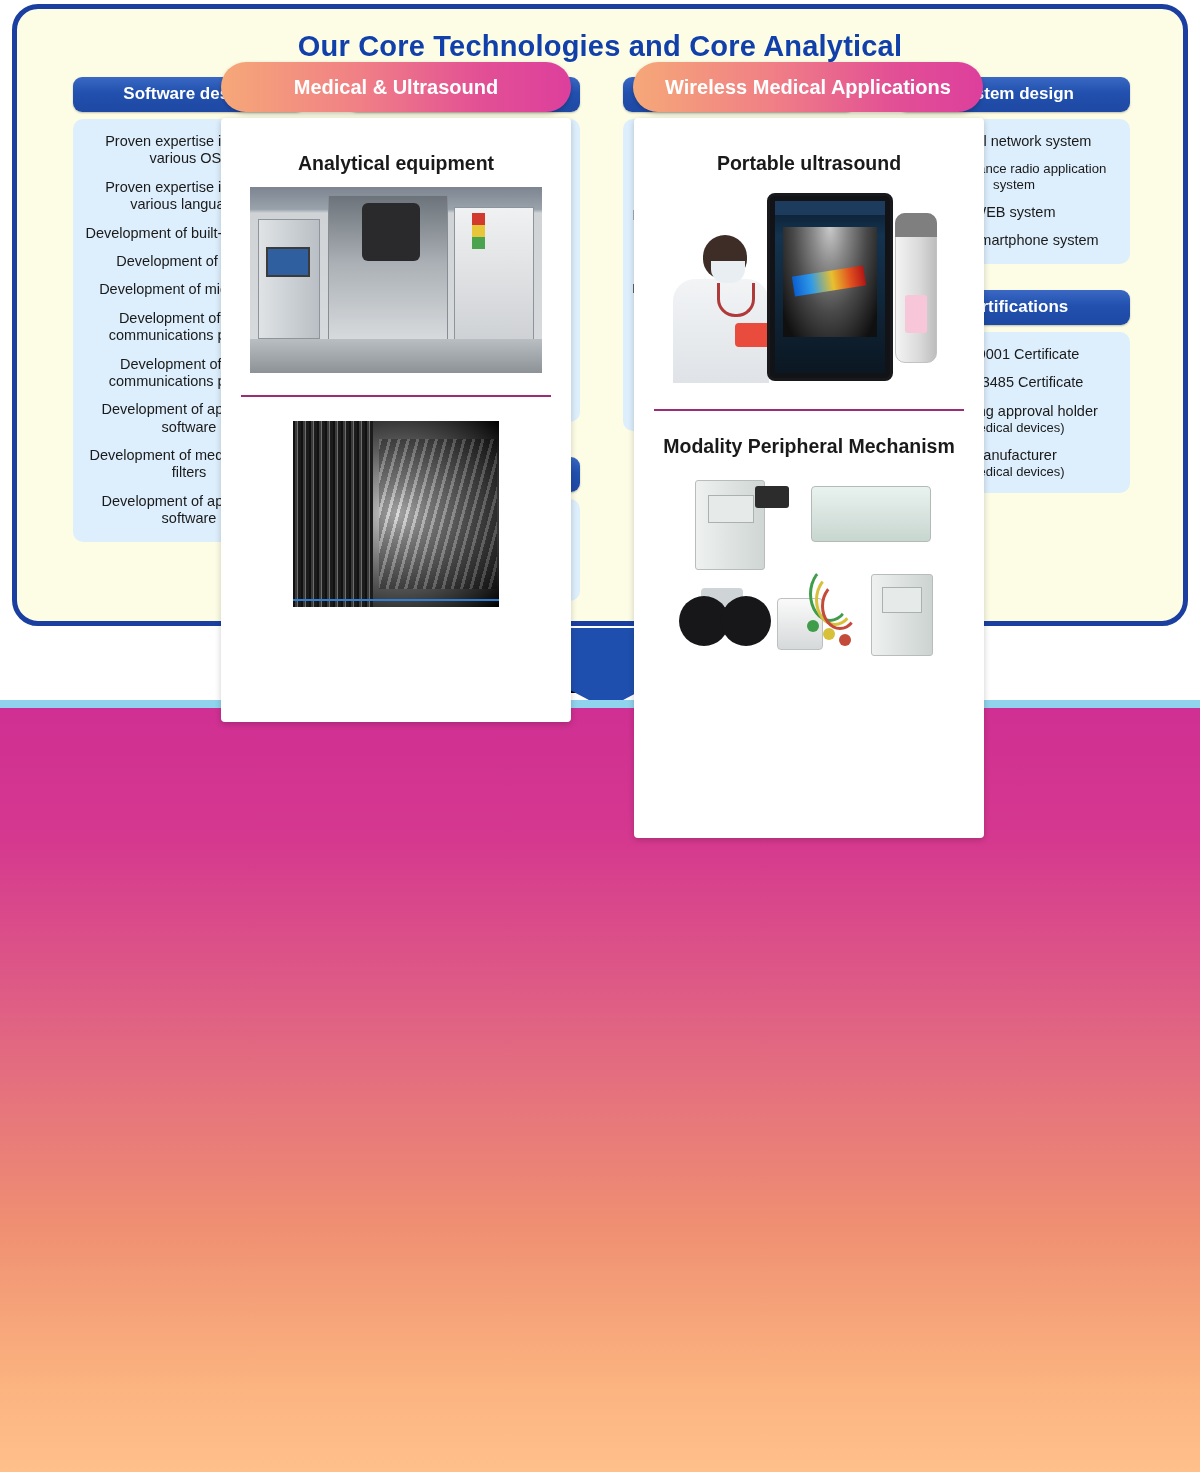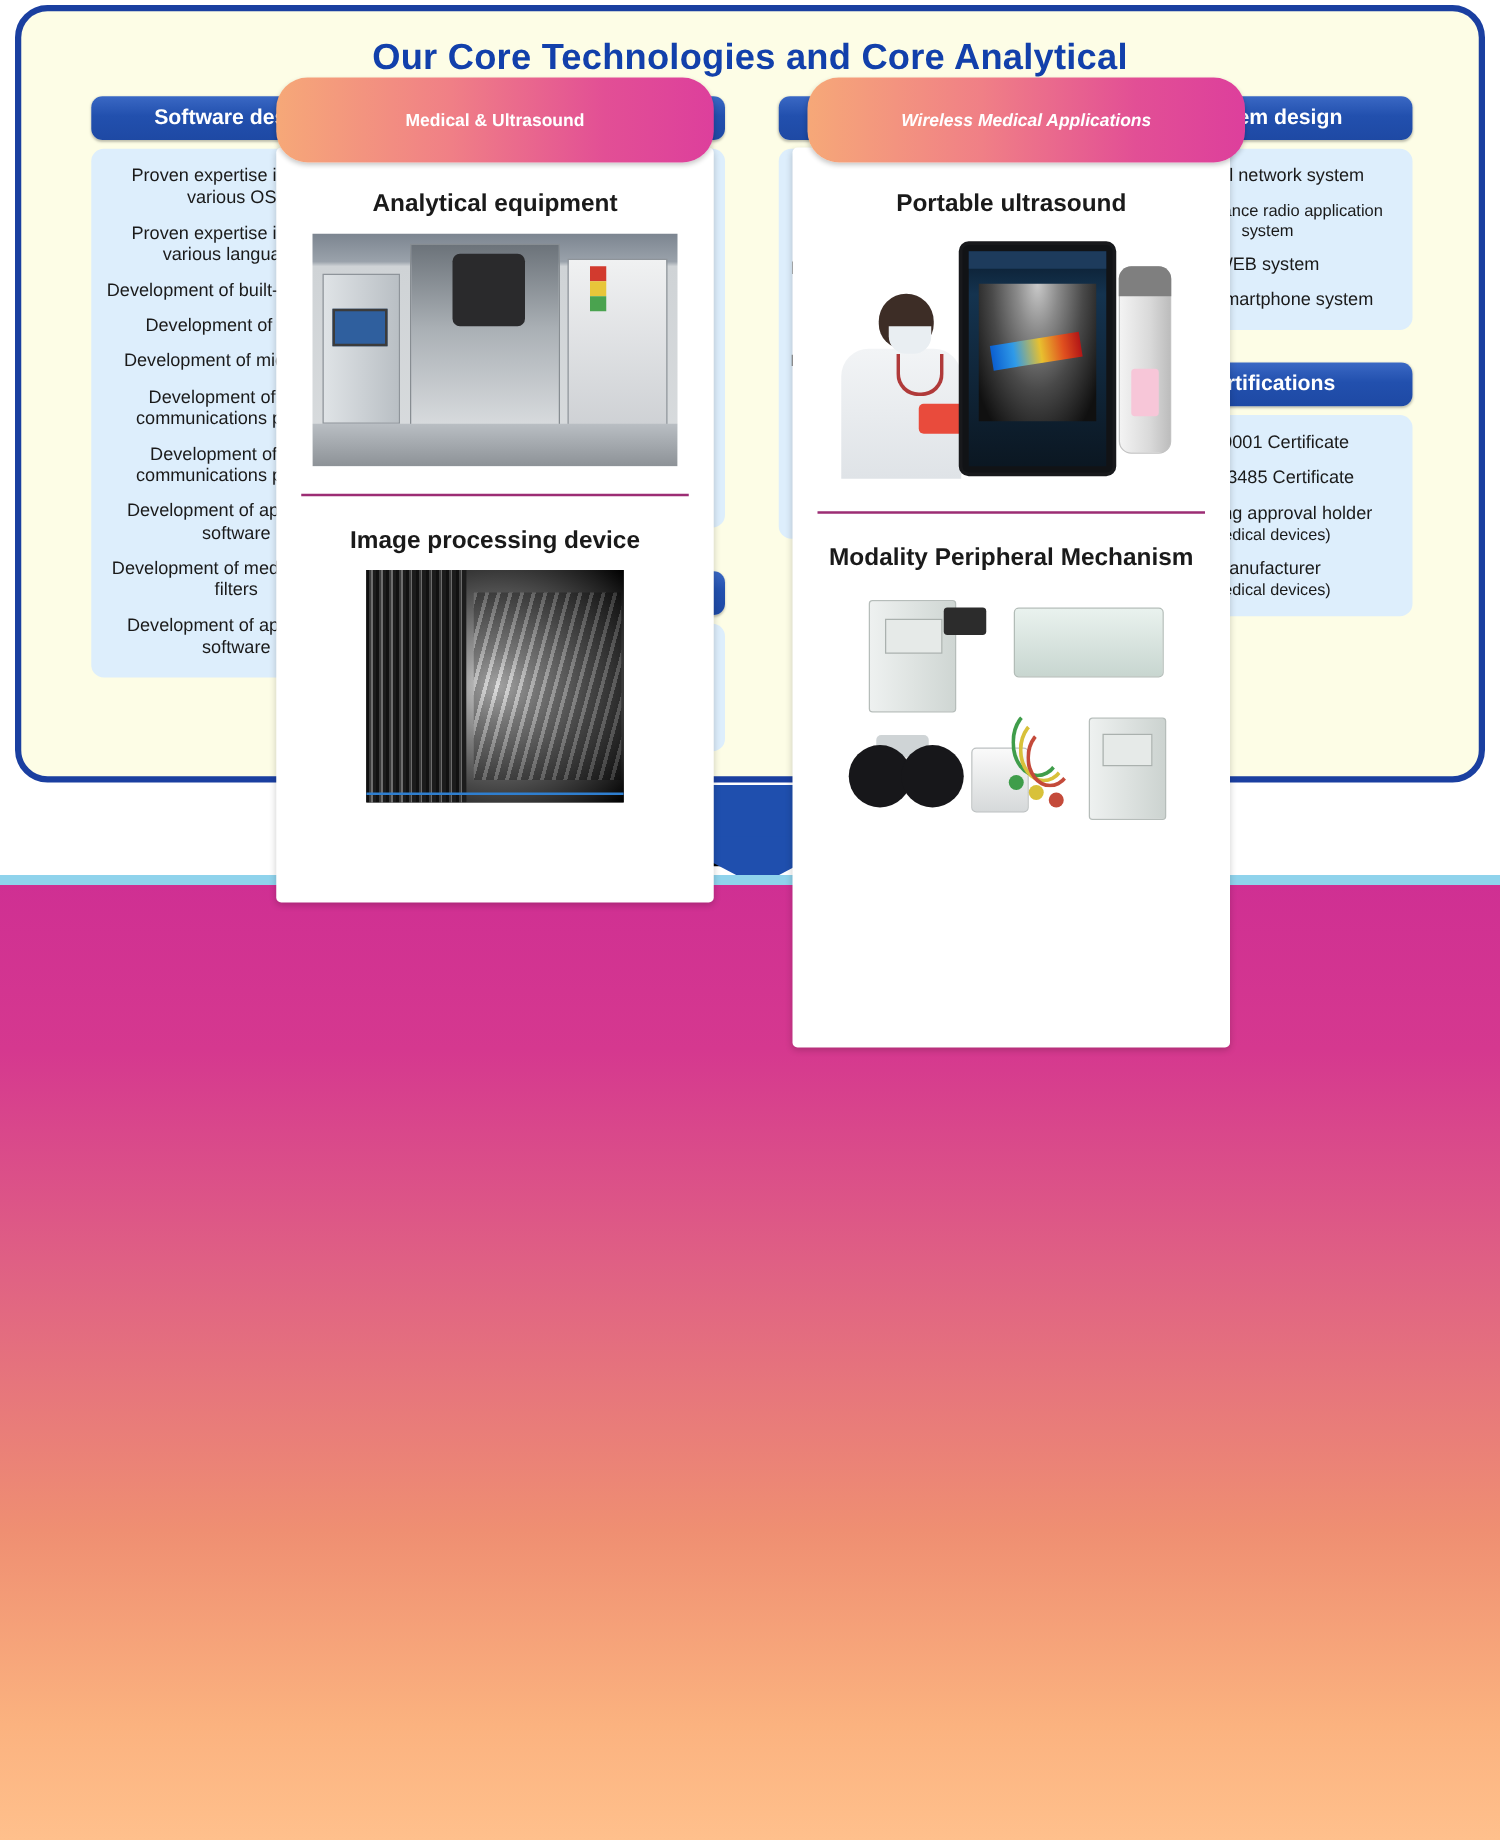--- a/index.html
+++ b/index.html
@@ -112,33 +112,33 @@
     border-radius: 4px;
     padding: 34px 14px 20px 14px;
     box-shadow: 0 2px 6px rgba(0,0,0,0.2);
   }
   #showcase-left  { left: 221px; height: 604px; }
   #showcase-right { left: 634px; height: 720px; }
 
   .showcase-tab {
     position: absolute;
     top: 62px;
-    height: 68px;
+    height: 50px;
     border-radius: 25px;
     color: #ffffff;
     font-weight: bold;
-    font-size: 14px;
+    font-size: 20px;
     display: flex;
     align-items: center;
     justify-content: center;
     background: linear-gradient(to right, #f6a878 0%, #f07f86 40%, #e24f95 75%, #dd3f9c 100%);
     box-shadow: 0 2px 4px rgba(0,0,0,0.22);
   }
   #tab-left  { left: 221px; width: 350px; }
-  #tab-right { left: 646px; width: 350px; font-style: italic; }
+  #tab-right { left: 633px; width: 350px; }
 
   .showcase-title {
     text-align: center;
     font-size: 19.5px;
     font-weight: bold;
     color: #1a1a1a;
     margin: 0 0 12px 0;
   }
 
   .media-box {
@@ -426,21 +426,20 @@
     <div class="screen-a"></div>
     <div class="machine-b"></div>
     <div class="dark-arm"></div>
     <div class="machine-c"></div>
     <div class="lamp-r"></div>
     <div class="lamp-y"></div>
     <div class="lamp-g"></div>
     <div class="bench"></div>
   </div>
   <div class="divider-line"></div>
-  <div class="showcase-title">Image processing device</div>
   <div class="media-box" id="photo-usimage">
     <div class="left-half"></div>
     <div class="right-half"></div>
     <div class="fan"></div>
     <div class="baseline"></div>
   </div>
 </div>
 <div class="showcase-tab" id="tab-left">Medical &amp; Ultrasound</div>
 
 <div class="showcase" id="showcase-right">

